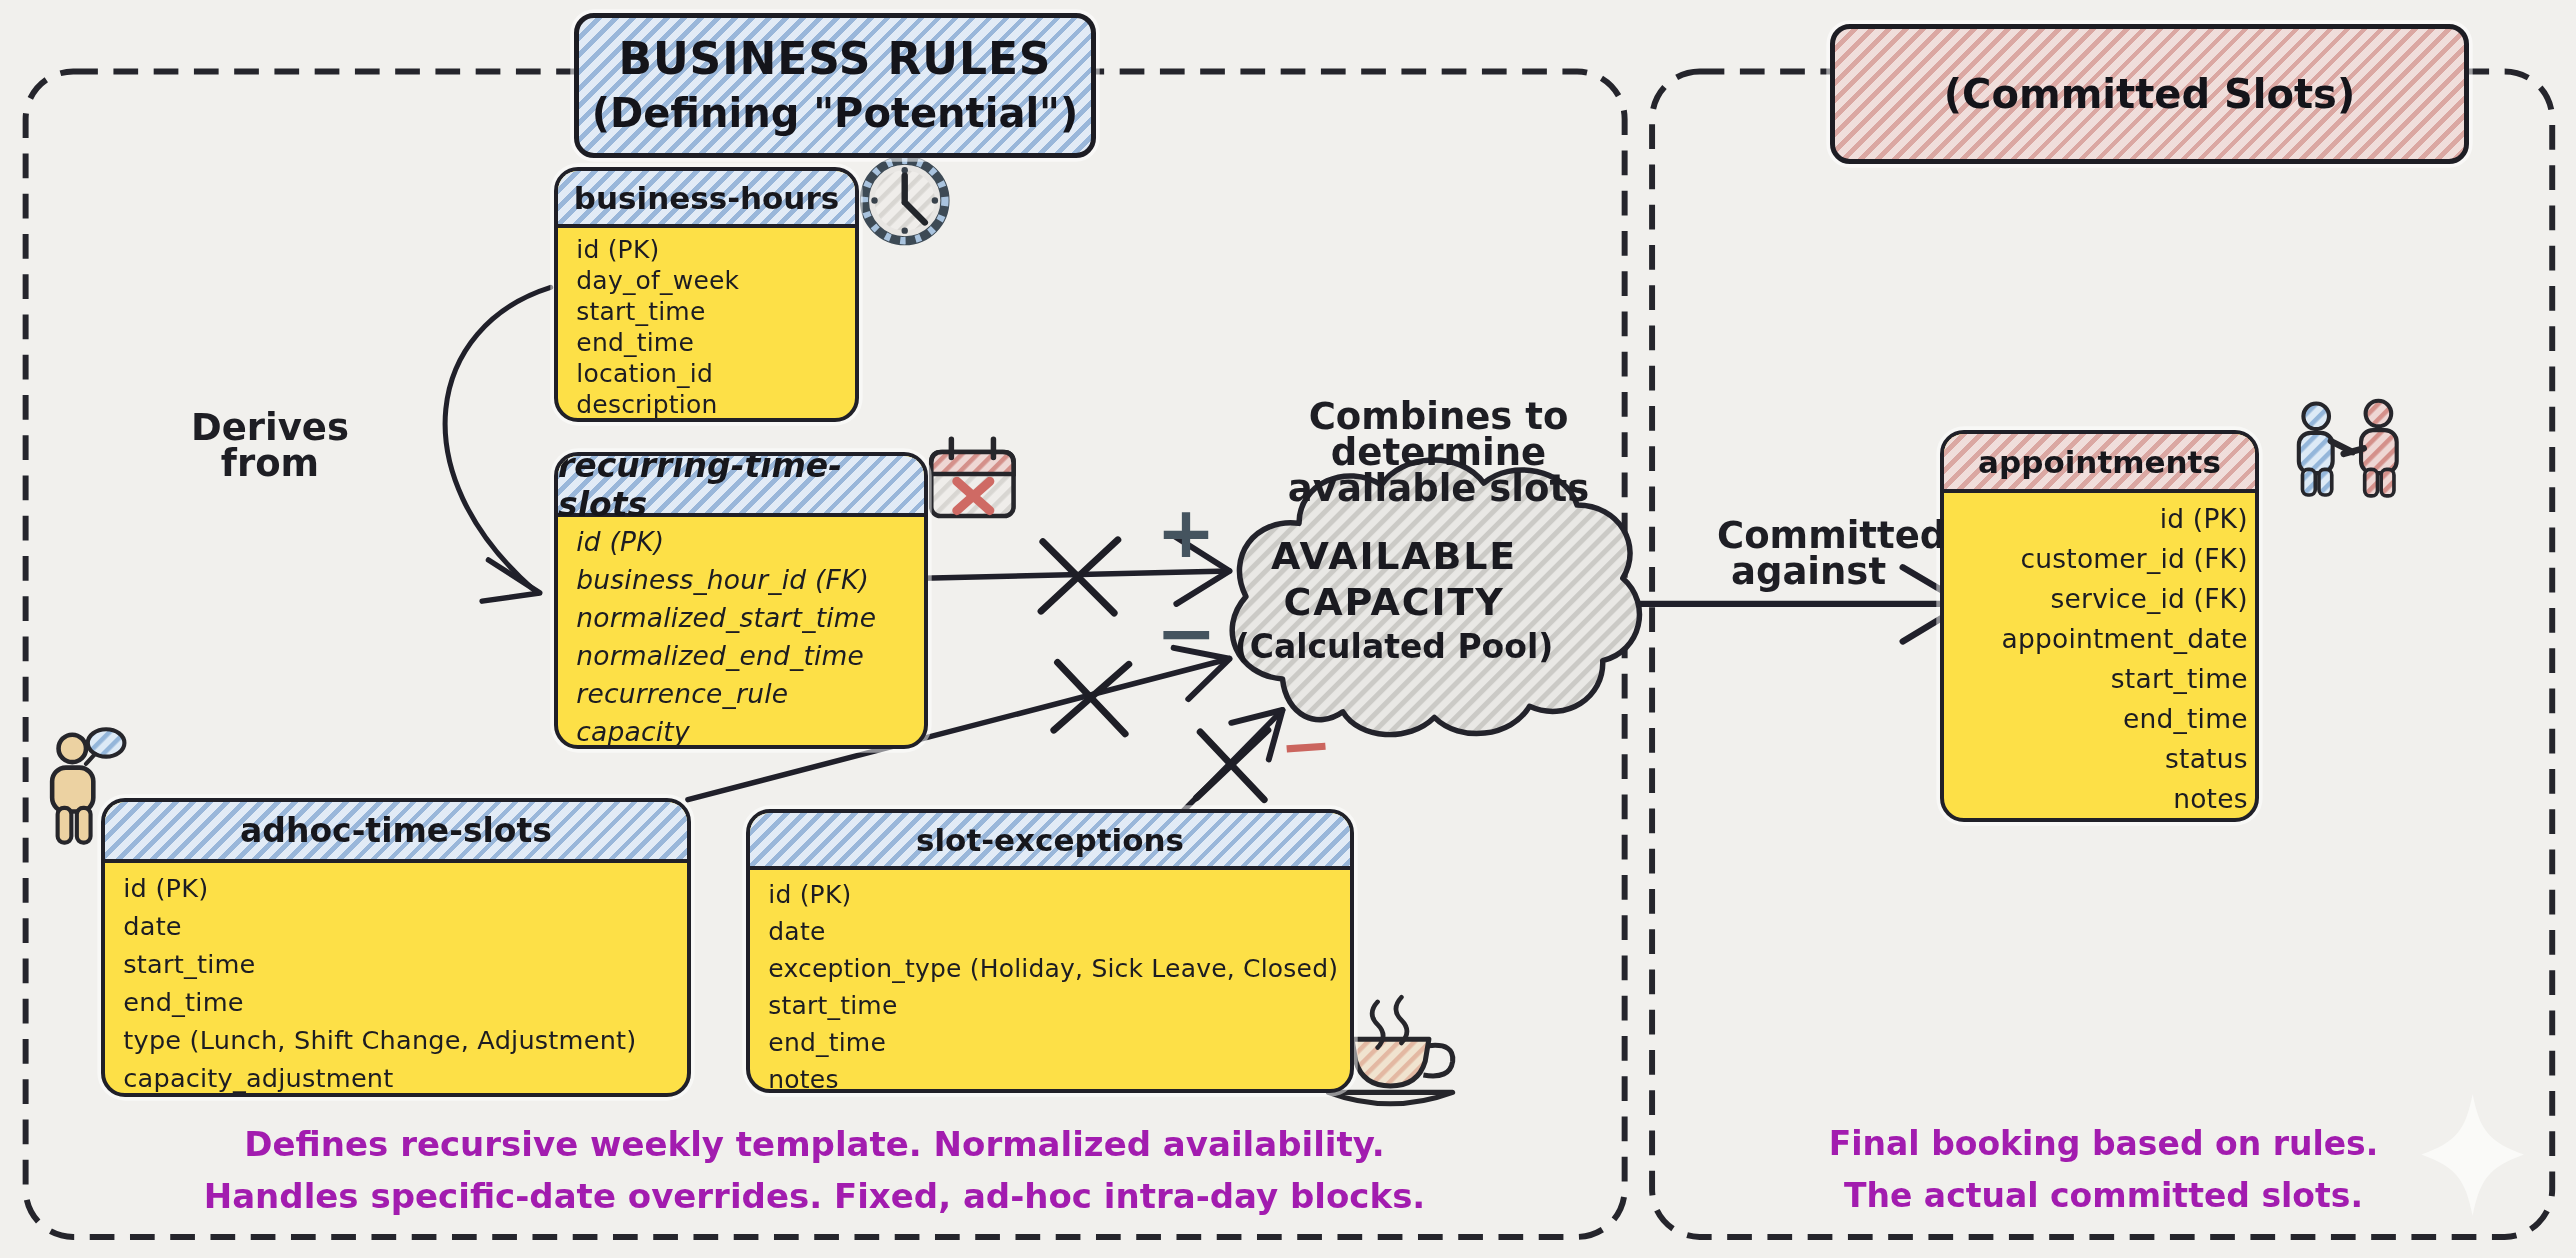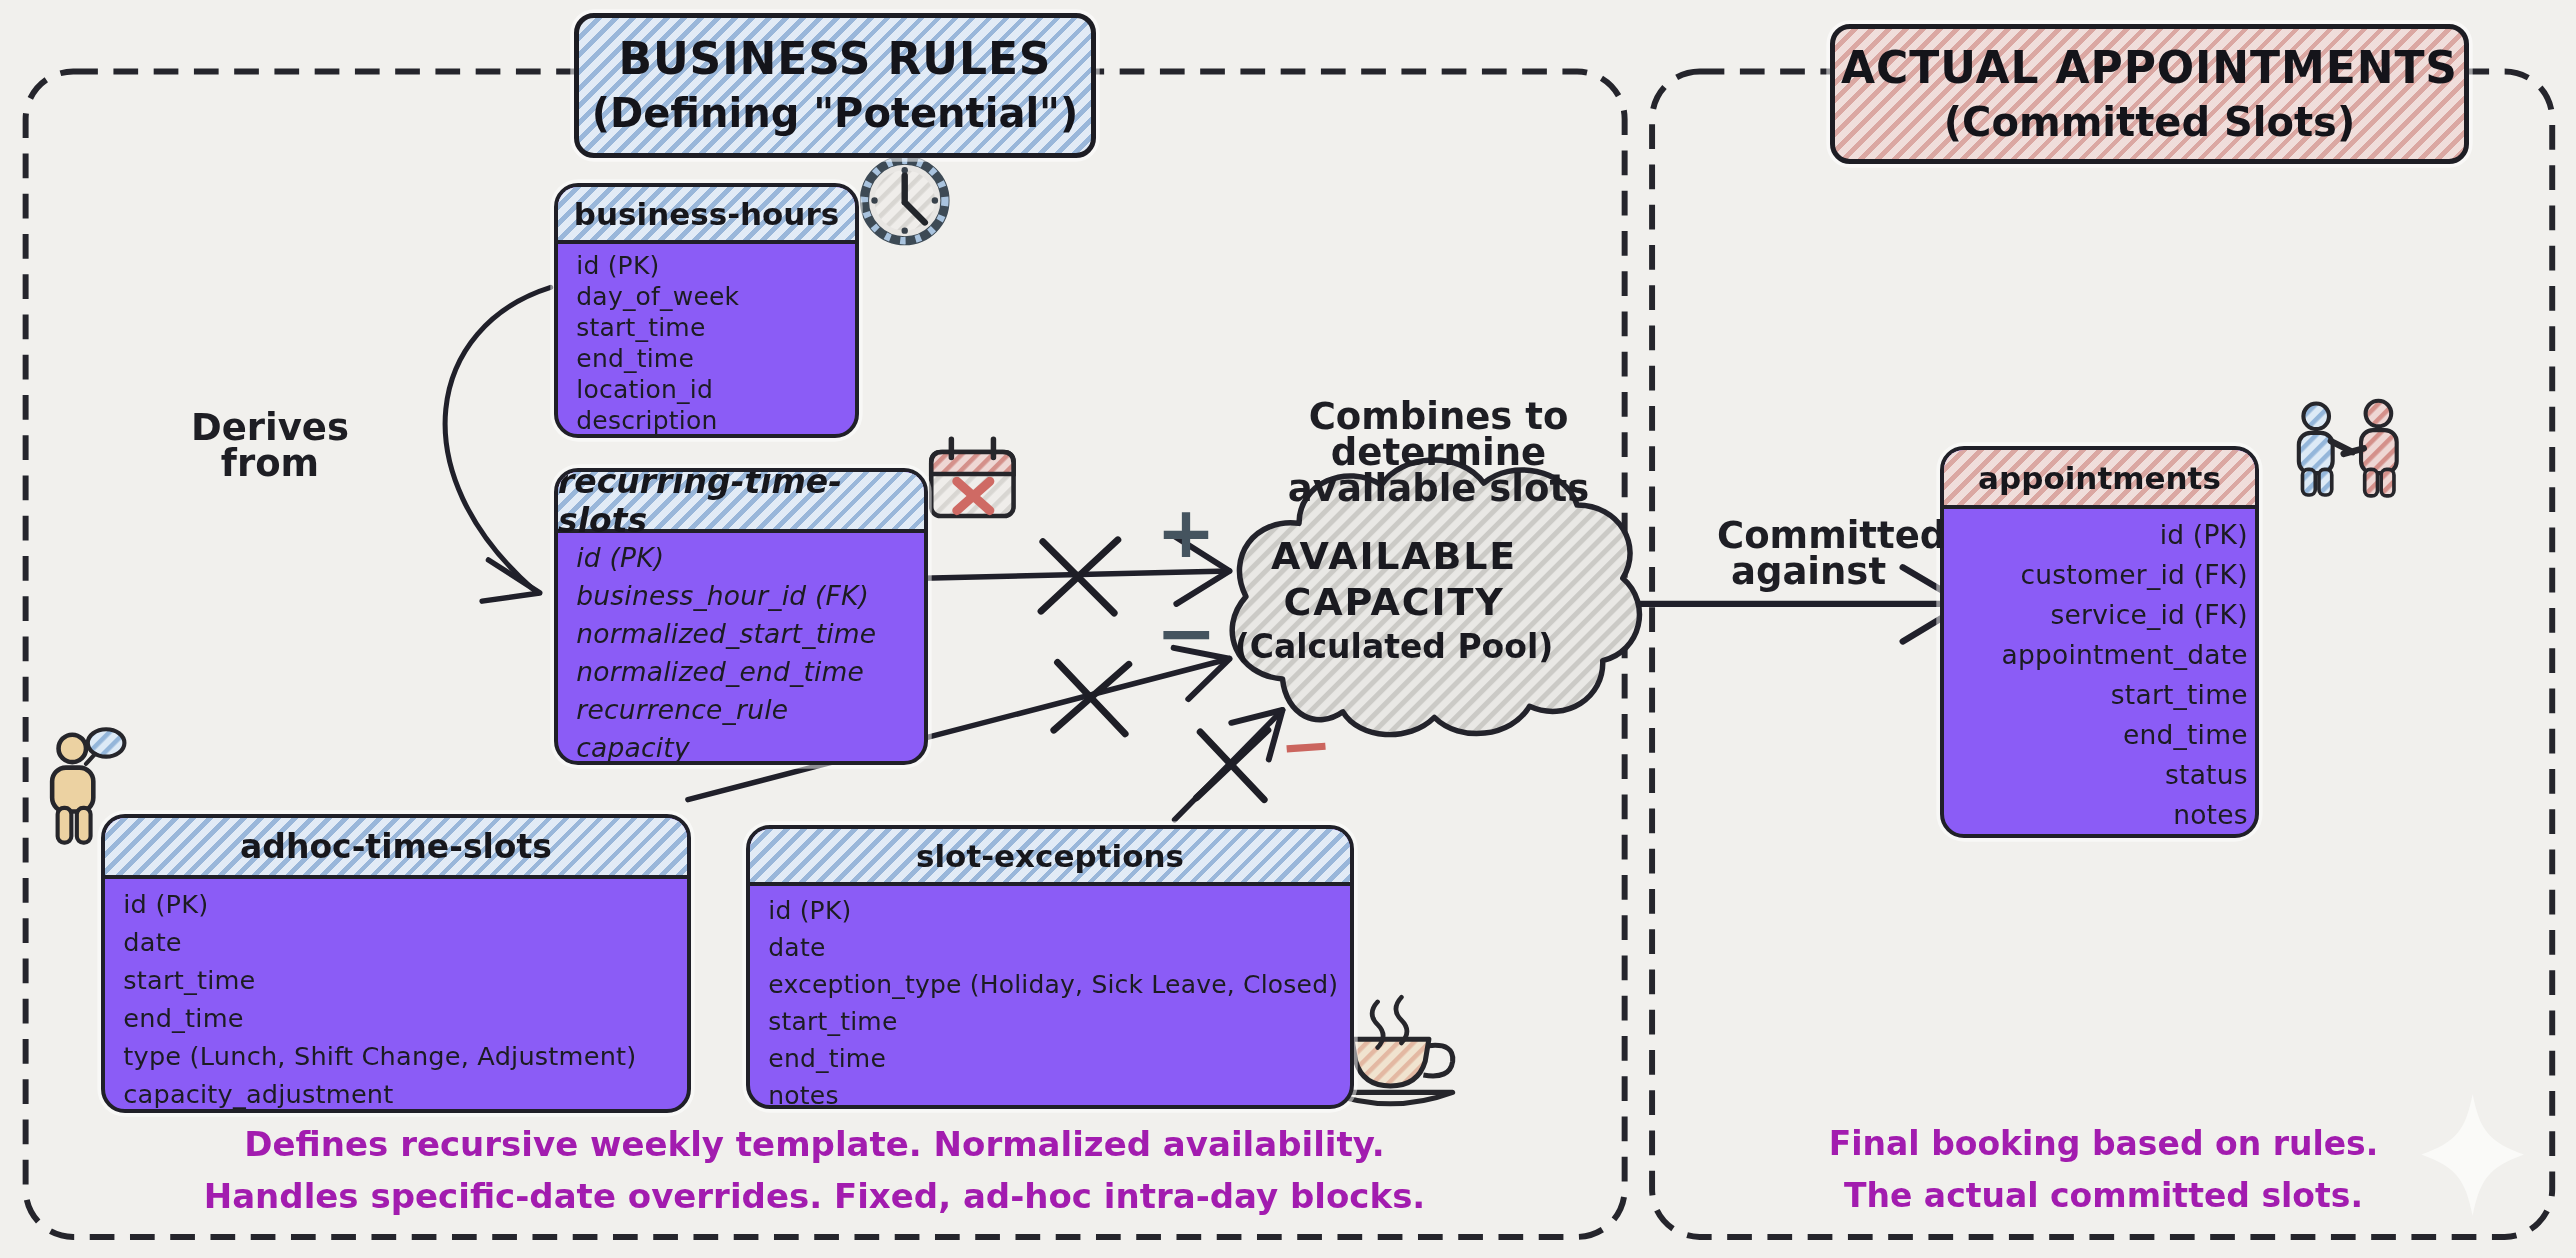--- a/index.html
+++ b/index.html
@@ -6,22 +6,22 @@
   #canvas{position:relative;width:2576px;height:1259px;background:#f1f0ed;overflow:hidden;
           font-family:"DejaVu Sans","Liberation Sans",sans-serif;color:#1c1c22;}
   svg{position:absolute;left:0;top:0;}
   .titlebox{position:absolute;border:5.5px solid #1d1d24;border-radius:20px;display:flex;
             flex-direction:column;align-items:center;justify-content:center;text-align:center;
             font-weight:bold;color:#14141a;box-shadow:0 0 0 3.7px rgba(255,255,255,.55);}
   .titlebox .l1{font-size:44px;line-height:57px;letter-spacing:0.9px;}
   .titlebox .l2{font-size:40px;line-height:53px;}
   .hatch-blue{background:repeating-linear-gradient(135deg,rgba(126,163,207,.70) 0 4.6px,rgba(242,246,251,.35) 4.6px 12px),#d9e5f3;}
   .hatch-red{background:repeating-linear-gradient(135deg,rgba(208,138,132,.58) 0 4.6px,rgba(250,242,241,.40) 4.6px 12px),#e9d0cc;}
-  .tbl{position:absolute;border:4.6px solid #202028;border-radius:24px;background:#8b5cf6;
-       display:flex;flex-direction:column;overflow:hidden;box-shadow:0 0 0 3.7px rgba(255,255,255,.5);margin-top:16px;}
+  .tbl{position:absolute;border:4.6px solid #202028;border-radius:24px;background:#fde047;
+       display:flex;flex-direction:column;overflow:hidden;box-shadow:0 0 0 3.7px rgba(255,255,255,.5);}
   .tbl .hd{flex:0 0 auto;height:var(--hh);display:flex;align-items:center;justify-content:center;
            border-bottom:4.6px solid #202028;font-weight:bold;font-size:var(--hf);color:#17171c;}
   .tbl .bd{flex:1;padding:6.4px 7.3px 0 18.3px;font-size:var(--fs);line-height:var(--lh);letter-spacing:0.2px;}
   .t-row{white-space:nowrap;}
   .lbl{position:absolute;font-size:37px;line-height:36px;font-weight:bold;color:#1e1e24;text-align:center;}
   .caption{position:absolute;font-weight:bold;color:#a21caf;text-align:center;font-size:34px;line-height:52px;}
   .cloudtext{position:absolute;text-align:center;font-weight:bold;color:#1a1a20;}
   .cloudtext .c1,.cloudtext .c2{font-size:38px;line-height:46px;letter-spacing:1.8px;}
   .cloudtext .c3{font-size:33px;line-height:44px;}
   .sym{position:absolute;font-weight:bold;color:#45545f;text-align:center;}
@@ -150,21 +150,20 @@
       <path d="M2548 482 L2572 494 M2584 490 L2562 496" stroke="#26262b" stroke-width="7" stroke-linecap="round"></path>
     </g>
   </svg>
 
   <div class="titlebox hatch-blue" style="left:574px;top:12.8px;width:512px;height:135px;">
     <div class="l1">BUSINESS RULES</div>
     <div class="l2">(Defining "Potential")</div>
   </div>
 
   <div class="titlebox hatch-red" style="left:1830px;top:24px;width:629px;height:130px;">
-    <div class="l1">ACTUAL APPOINTMENTS</div>
     <div class="l2">(Committed Slots)</div>
   </div>
 
   <div class="tbl" style="left:554px;top:167px;width:297px;height:247px;--hh:53px;--hf:31px;--fs:25px;--lh:31px;">
     <div class="hd hatch-blue">business-hours</div>
     <div class="bd">
         <div class="t-row">id (PK)</div>
         <div class="t-row">day_of_week</div>
         <div class="t-row">start_time</div>
         <div class="t-row">end_time</div>

